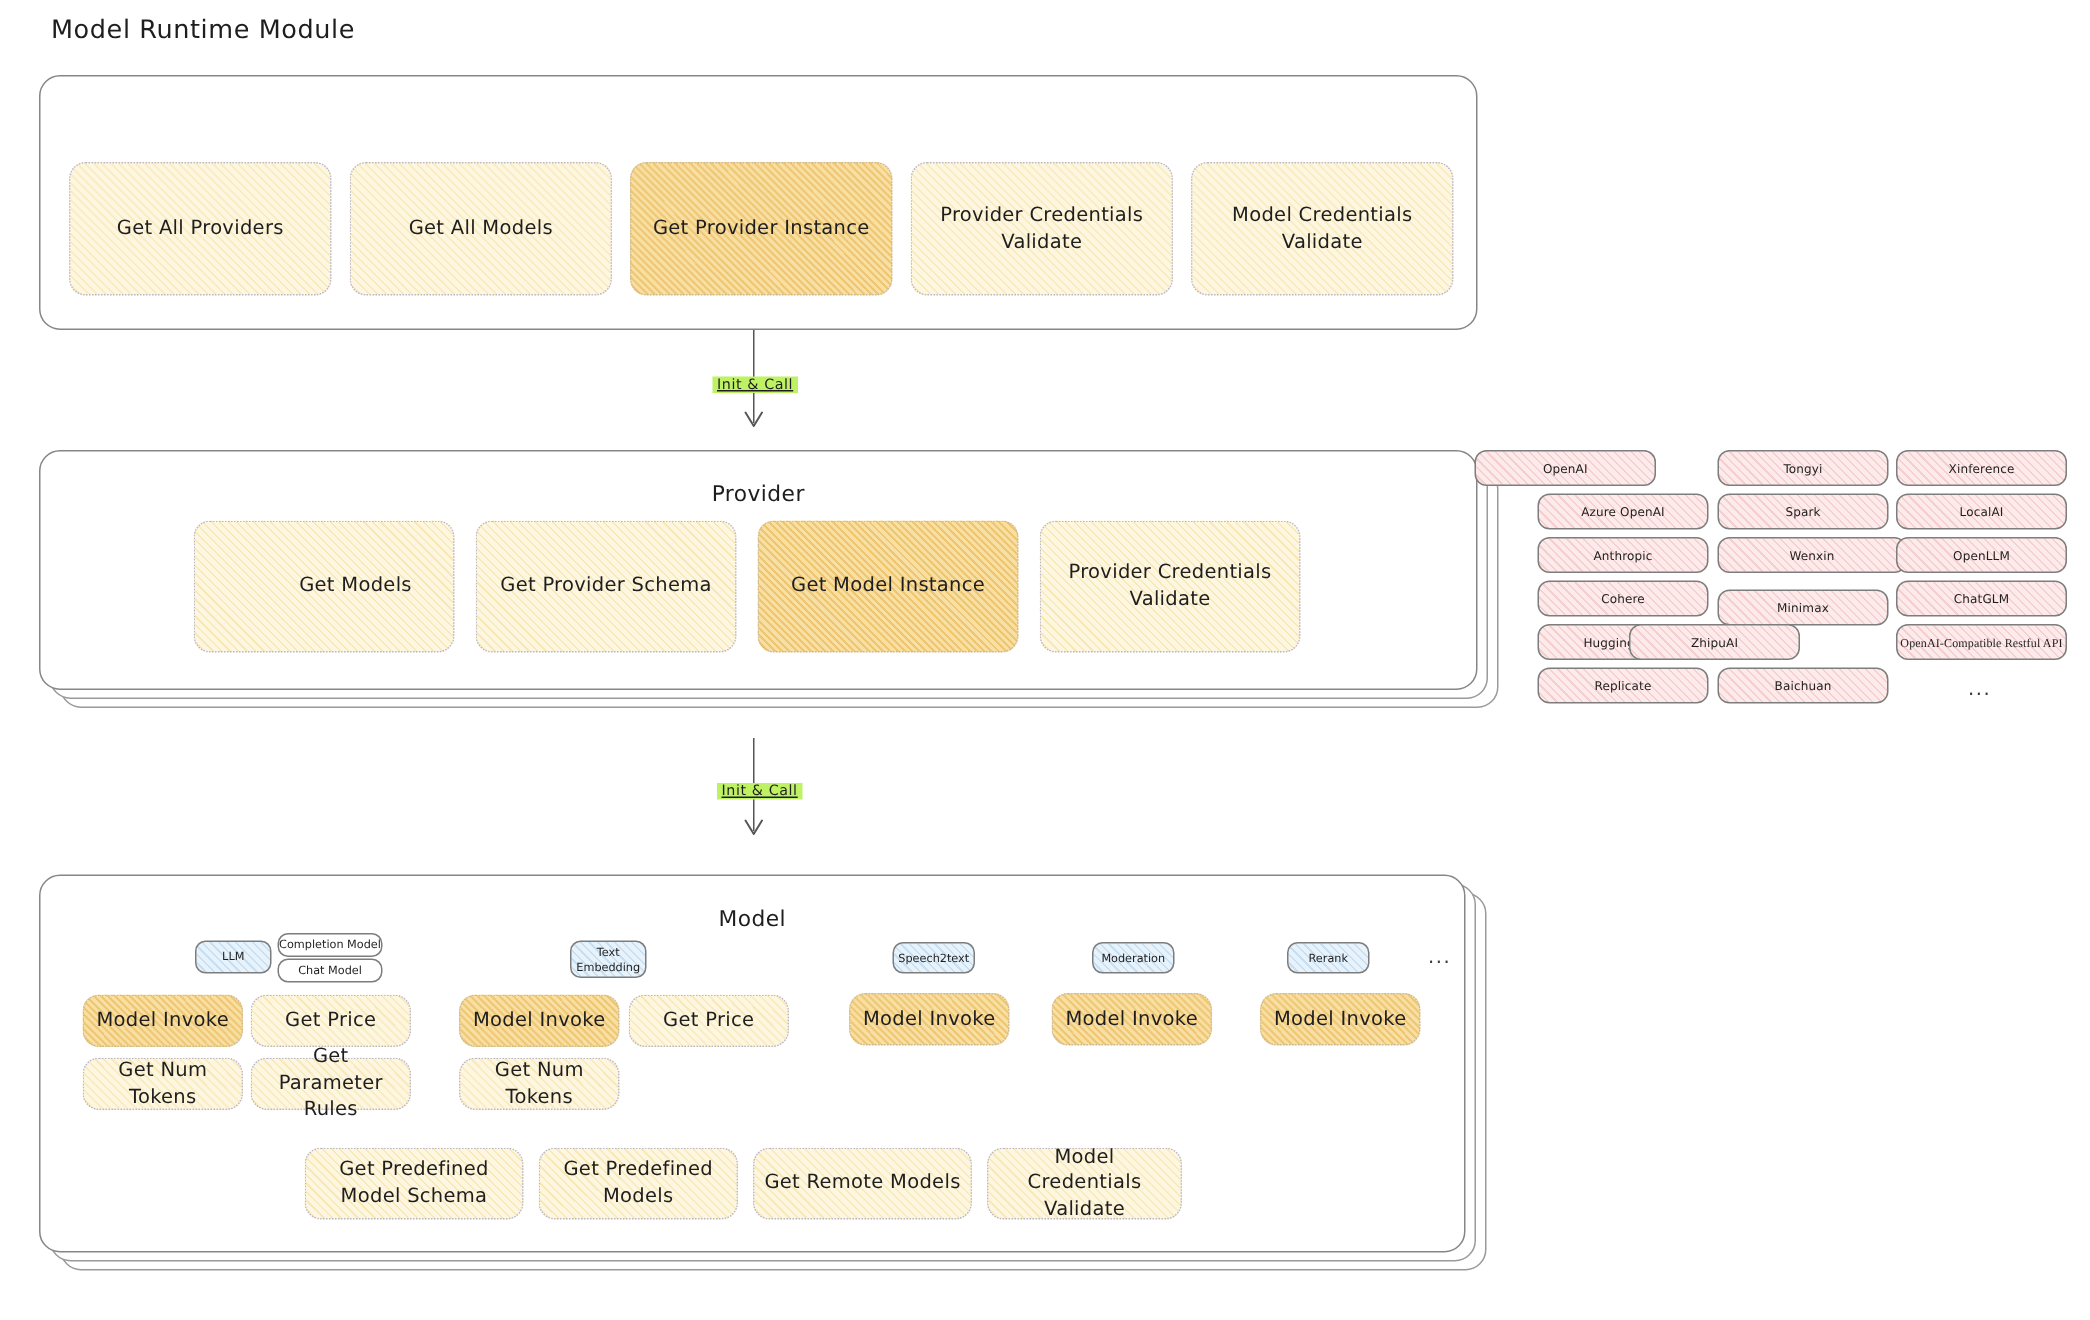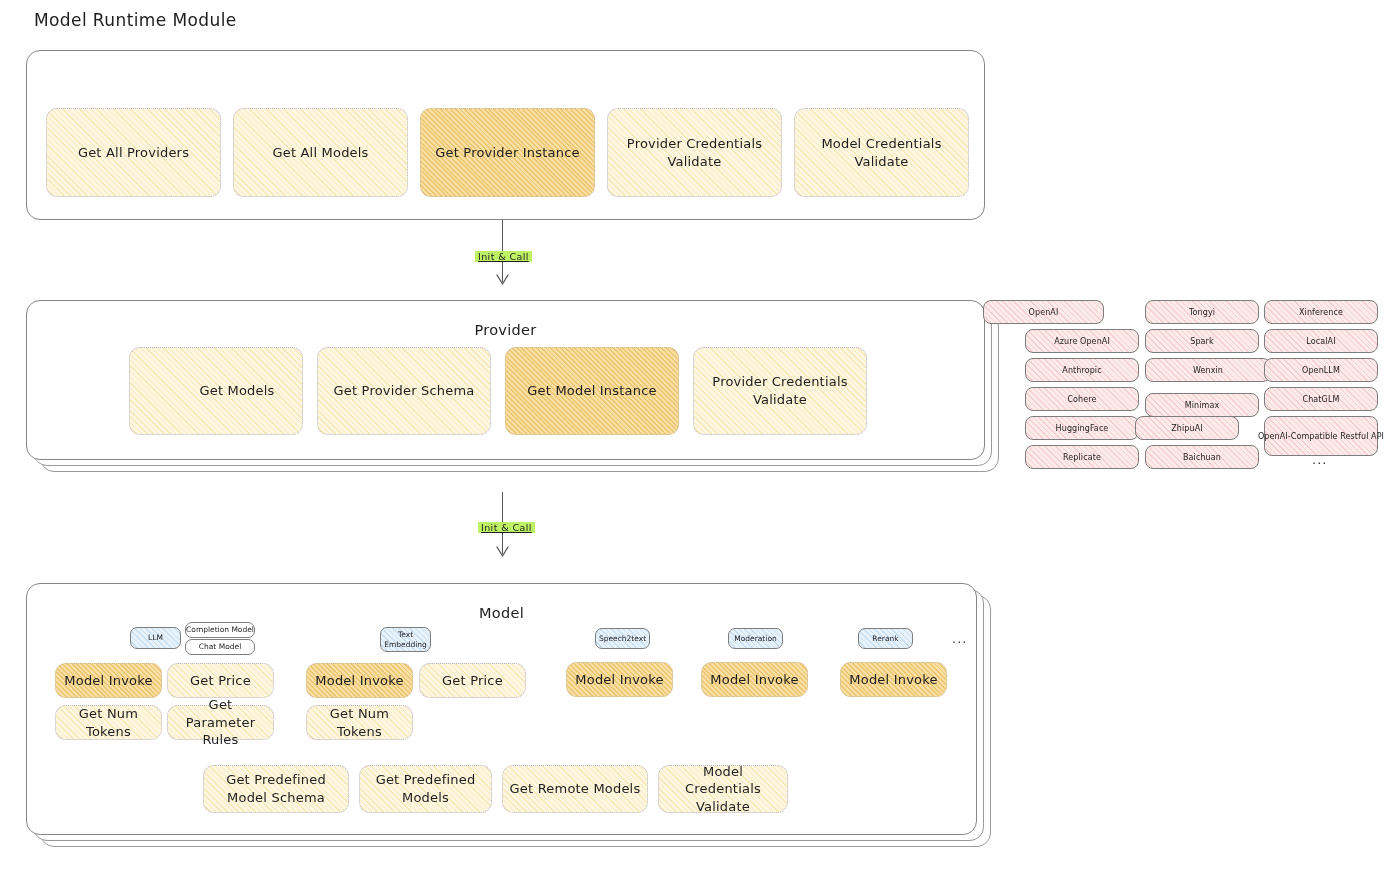--- a/index.html
+++ b/index.html
@@ -188,28 +188,28 @@
   <div class="chip-pink" style="left:1025px; top:329px; width:114px; height:24px;">Azure OpenAI</div>
   <div class="chip-pink" style="left:1025px; top:358px; width:114px; height:24px;">Anthropic</div>
   <div class="chip-pink" style="left:1025px; top:387px; width:114px; height:24px;">Cohere</div>
   <div class="chip-pink" style="left:1025px; top:416px; width:114px; height:24px;">HuggingFace</div>
   <div class="chip-pink" style="left:1025px; top:445px; width:114px; height:24px;">Replicate</div>
 
   <div class="chip-pink" style="left:1145px; top:300px; width:114px; height:24px;">Tongyi</div>
   <div class="chip-pink" style="left:1145px; top:329px; width:114px; height:24px;">Spark</div>
   <div class="chip-pink" style="left:1145px; top:358px; width:126px; height:24px;">Wenxin</div>
   <div class="chip-pink" style="left:1145px; top:393px; width:114px; height:24px;">Minimax</div>
-  <div class="chip-pink" style="left:1135px; top:416px; width:104px; height:24px;">ZhipuAI</div>
+  <div class="chip-pink" style="left:1086px; top:416px; width:114px; height:24px;">ZhipuAI</div>
   <div class="chip-pink" style="left:1145px; top:445px; width:114px; height:24px;">Baichuan</div>
 
   <div class="chip-pink" style="left:1264px; top:300px; width:114px; height:24px;">Xinference</div>
   <div class="chip-pink" style="left:1264px; top:329px; width:114px; height:24px;">LocalAI</div>
   <div class="chip-pink" style="left:1264px; top:358px; width:114px; height:24px;">OpenLLM</div>
   <div class="chip-pink" style="left:1264px; top:387px; width:114px; height:24px;">ChatGLM</div>
-  <div class="chip-pink" style="left:1264px; top:416px; width:114px; height:40px;">OpenAI-Compatible Restful API</div>
+  <div class="chip-pink" style="left:1264px; top:416px; width:114px; height:24px;font-family:Liberation Serif, serif;">OpenAI-Compatible Restful API</div>
   <div class="ellipsis" style="left:1312px; top:452px;">...</div>
 </div>
 
 <div class="arrow-line" style="left:502px; top:492px; height:62px;"></div>
 <svg class="arrow-head" style="left:496px; top:546px;" viewBox="0 0 13 11">
   <path d="M1 1 L6.5 10 L12 1" fill="none" stroke="#555555" stroke-width="1.3" stroke-linecap="round" stroke-linejoin="round"></path>
 </svg>
 <div class="arrow-label" style="left:478px; top:522px;">Init &amp; Call</div>
 
 <div class="panel-shadow" style="left:40px; top:595px; width:951px; height:252px;"></div>

